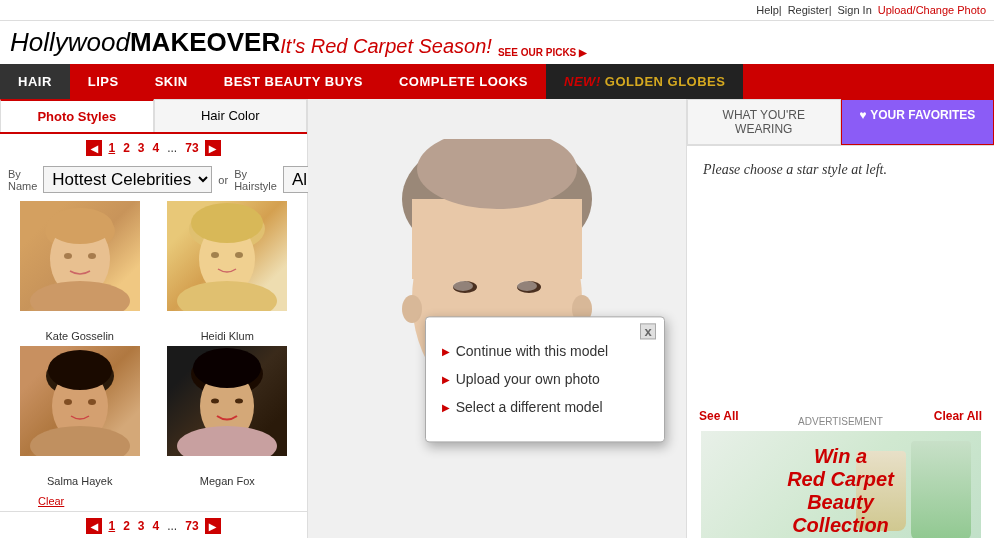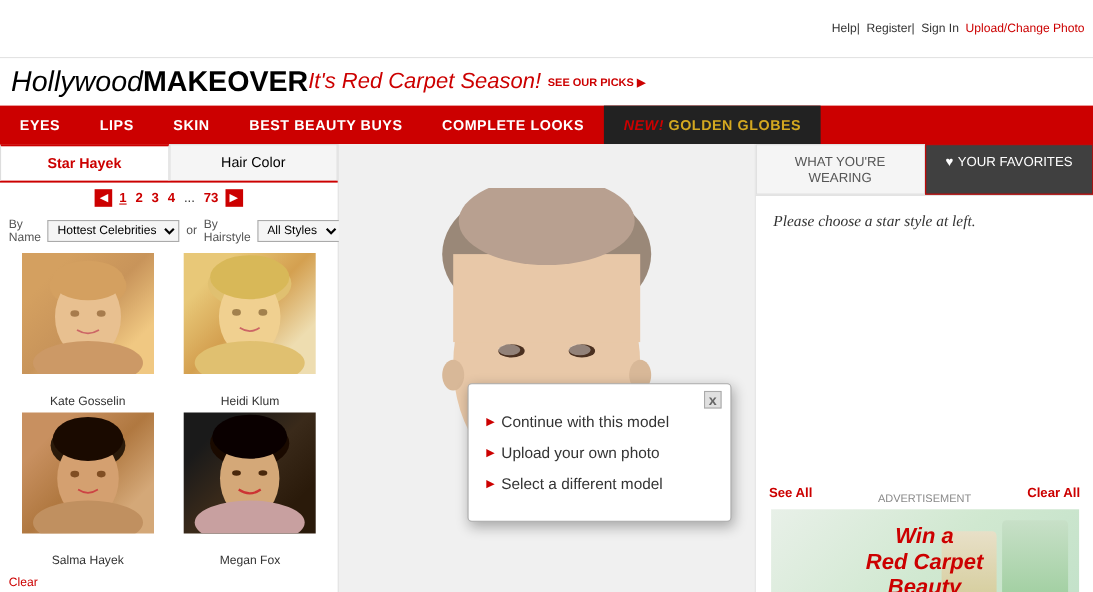--- a/index.html
+++ b/index.html
@@ -4,32 +4,32 @@
   <style>
     * { margin: 0; padding: 0; box-sizing: border-box; }
     body { font-family: Arial, sans-serif; font-size: 12px; background: #fff; width: 994px; overflow: hidden; }
 
     
     .top-bar {
       background: #fff;
       display: flex;
       justify-content: flex-end;
       align-items: center;
-      padding: 20px 8px;
+      padding: 4px 8px;
       font-size: 11px;
       color: #333;
       border-bottom: 1px solid #ddd;
     }
     .top-bar a { color: #333; text-decoration: none; margin-left: 6px; }
     .top-bar .upload-link { color: #cc0000; text-decoration: none; font-weight: normal; }
 
     
     .header-area {
       display: flex;
-      align-items: center;
+      align-items: flex-end;
       padding: 6px 10px;
       background: #fff;
     }
     .logo-text {
       font-size: 26px;
       font-style: italic;
       font-weight: normal;
     }
     .logo-makeover {
       font-size: 26px;
@@ -140,21 +140,21 @@
 
     
     .filter-row {
       display: flex;
       align-items: center;
       padding: 4px 8px;
       gap: 6px;
       font-size: 11px;
     }
     .filter-row select {
-      font-size: 11px;
+      font-size: 17px;
       border: 1px solid #aaa;
       background: #f5f5f5;
       padding: 2px 4px;
       cursor: pointer;
     }
     .filter-label { color: #555; font-size: 11px; }
 
     
     .star-grid {
       display: grid;
@@ -186,20 +186,22 @@
     .heidi-photo { background: linear-gradient(135deg, #e8c878 20%, #d4a050 50%, #eeddb0 80%); }
     .salma-photo { background: linear-gradient(135deg, #c89060 20%, #b07840 50%, #d4a878 80%); }
     .megan-photo { background: linear-gradient(135deg, #1a1a1a 20%, #3a2a1a 50%, #2a1a0a 80%); }
 
     
     .clear-link {
       padding: 4px 8px;
       color: #cc0000;
       font-size: 11px;
       cursor: pointer;
+      text-decoration: underline;
+      margin-left: 30px;
     }
 
     
     .bottom-pagination {
       display: flex;
       align-items: center;
       justify-content: center;
       padding: 6px;
       gap: 4px;
       border-top: 1px solid #ddd;
@@ -286,23 +288,23 @@
       flex: 1;
       text-align: center;
       padding: 8px;
       font-size: 12px;
       cursor: pointer;
       color: #555;
       border: 1px solid #ddd;
       background: #f5f5f5;
     }
     .right-tab.active {
-      background: #404040;
+      background: #8b5cf6;
       color: #fff;
-      font-weight: normal;
+      font-weight: bold;
       border-color: #cc0000;
     }
     .right-tab .heart { color: #fff; margin-right: 4px; }
 
     .right-content {
       padding: 16px;
       font-size: 14px;
       font-style: italic;
       font-family: Georgia, serif;
       color: #333;
@@ -369,36 +371,36 @@
 </div>
 
 <div class="header-area">
   <span class="logo-text">Hollywood</span>
   <span class="logo-makeover">MAKEOVER</span>
   <span class="tagline">It's Red Carpet Season!</span>
   <span class="see-picks">SEE OUR PICKS ▶</span>
 </div>
 
 <div class="nav-bar">
-  <div class="nav-item">EYES</div>
+  <div class="nav-item active">HAIR</div>
   <div class="nav-item">LIPS</div>
   <div class="nav-item">SKIN</div>
   <div class="nav-item">BEST BEAUTY BUYS</div>
   <div class="nav-item">COMPLETE LOOKS</div>
   <div class="nav-item golden">
     <span class="new-tag">NEW!</span> GOLDEN GLOBES
   </div>
 </div>
 
 <div class="main-content">
 
   <div class="left-panel">
 
     <div class="tabs">
-      <div class="tab active">Star Hayek</div>
+      <div class="tab active">Photo Styles</div>
       <div class="tab">Hair Color</div>
     </div>
 
     <div class="pagination">
       <button class="page-btn">◀</button>
       <span class="page-num current">1</span>
       <span class="page-num">2</span>
       <span class="page-num">3</span>
       <span class="page-num">4</span>
       <span class="page-ellipsis">...</span>

